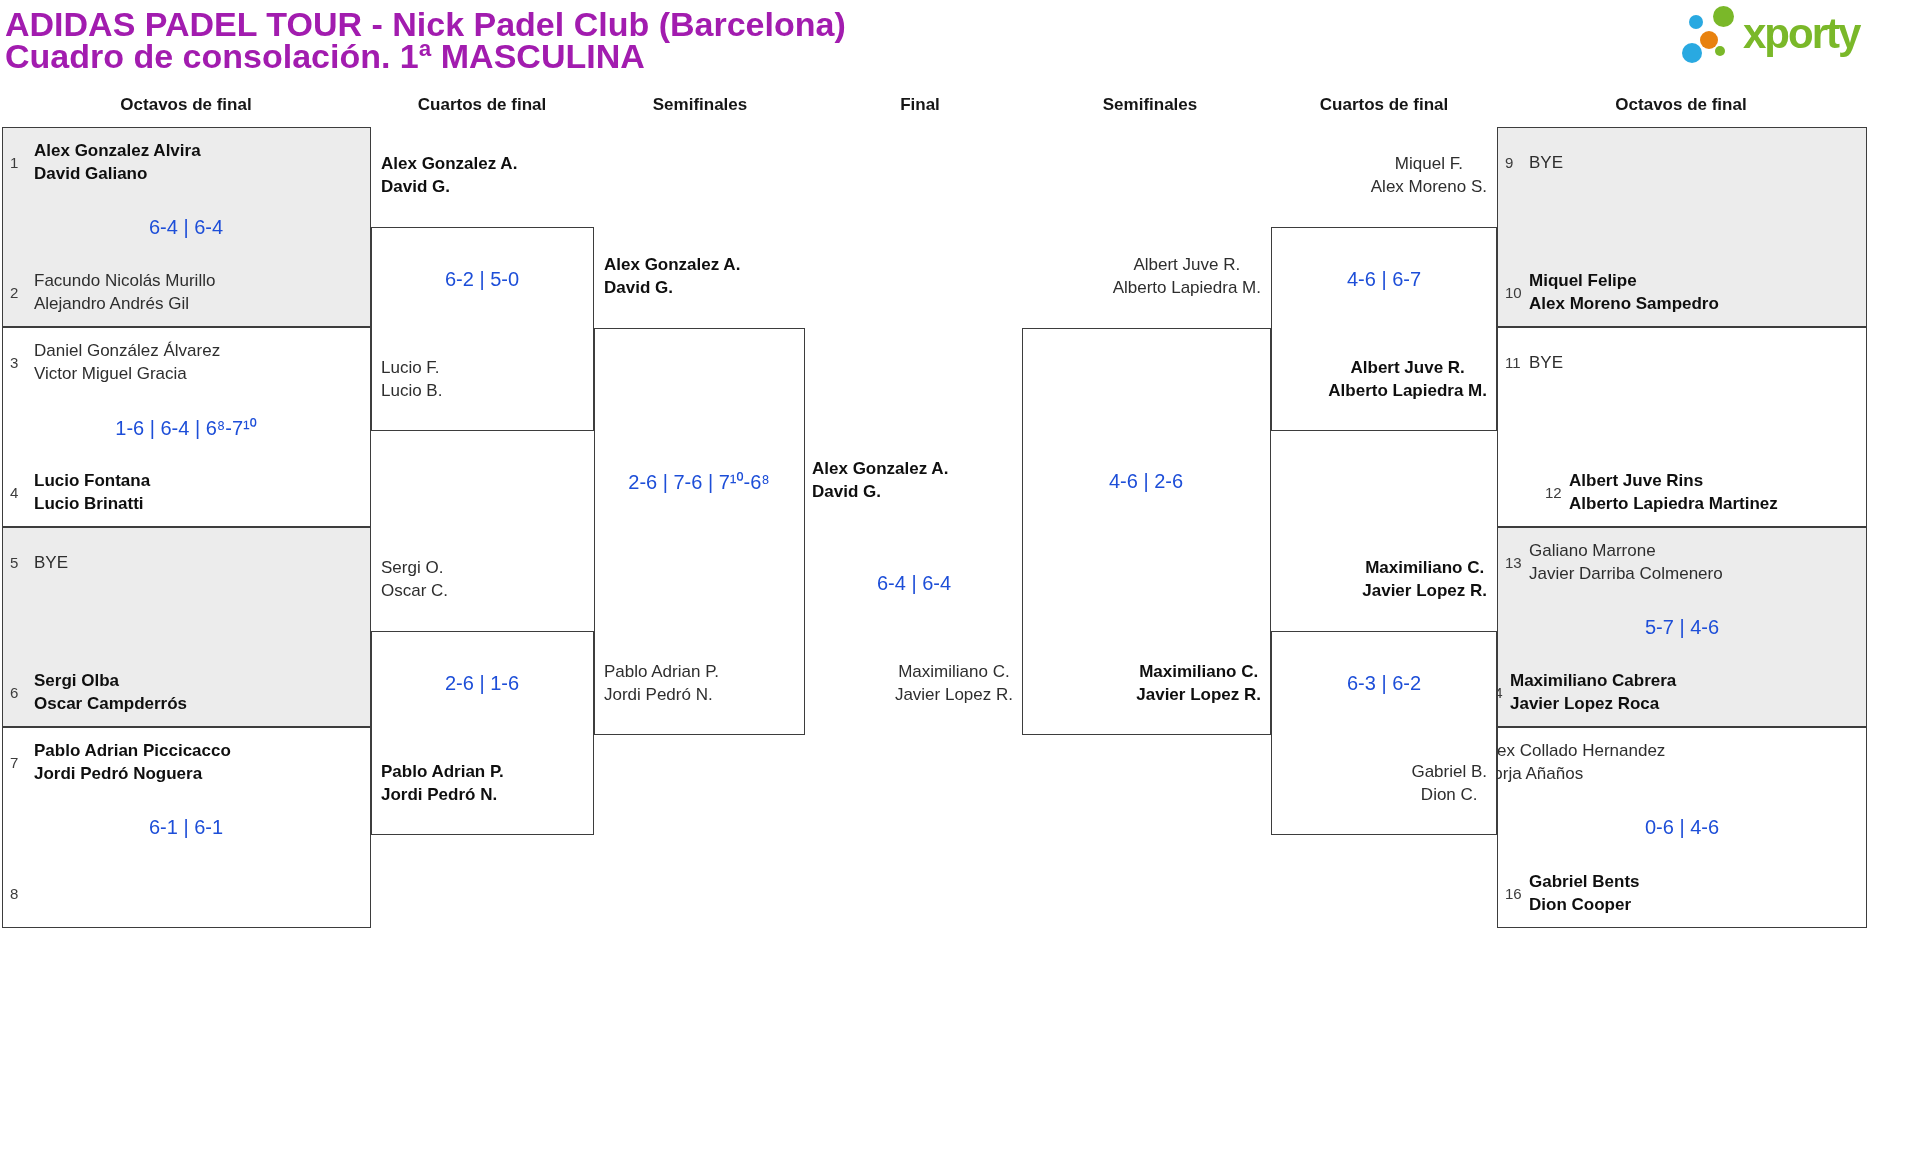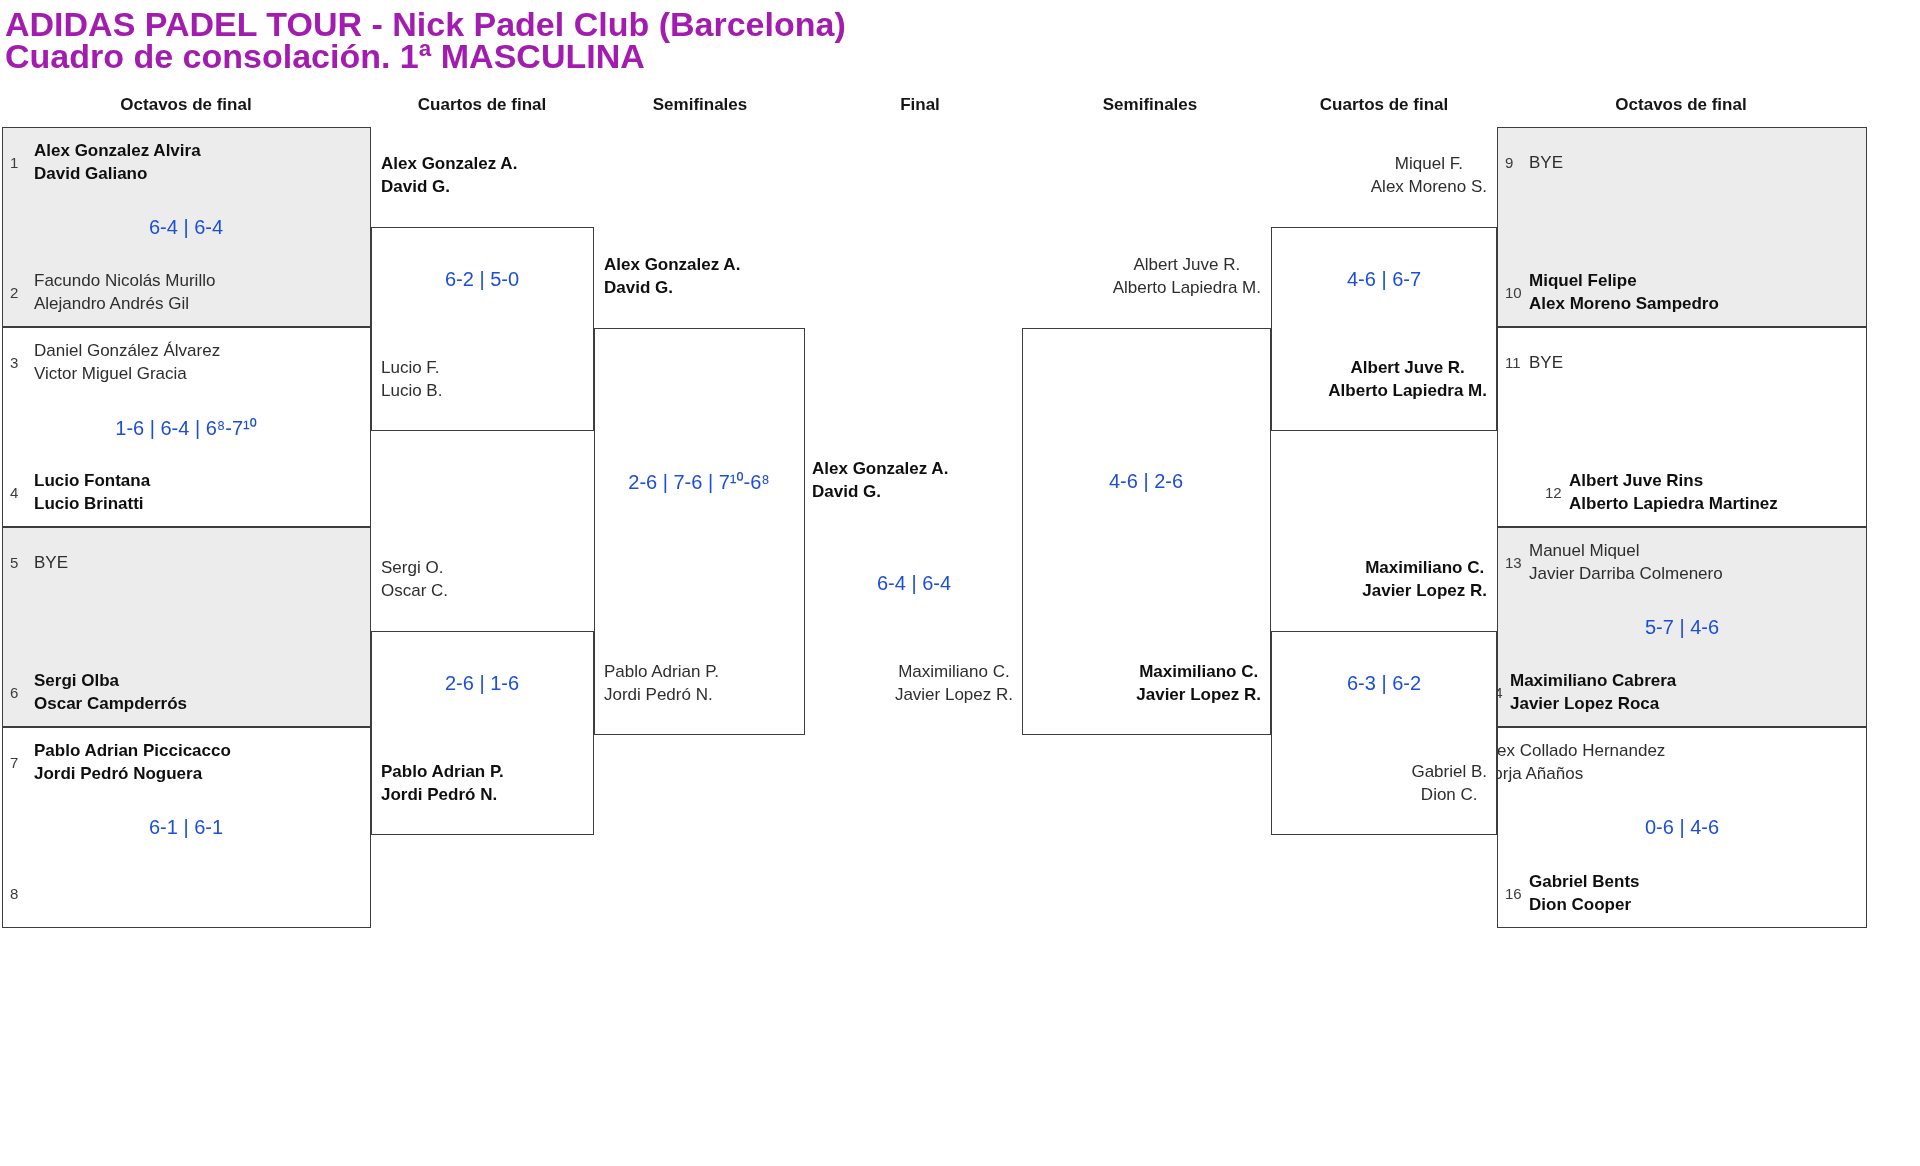--- a/index.html
+++ b/index.html
@@ -69,20 +69,28 @@
   }
 </style>
 </head>
 <body>
 
 <div class="canvas">
 
   <div class="title-line l1">ADIDAS PADEL TOUR - Nick Padel Club (Barcelona)</div>
   <div class="title-line l2">Cuadro de consolación. 1ª MASCULINA</div>
 
+  <div class="logo">
+    <span class="dot d-blue-small" style="background: rgb(41, 169, 225);"></span>
+    <span class="dot d-green-big" style="background: rgb(122, 184, 41);"></span>
+    <span class="dot d-orange" style="background: rgb(232, 130, 15);"></span>
+    <span class="dot d-blue-big" style="background: rgb(41, 169, 225);"></span>
+    <span class="dot d-green-small" style="background: rgb(122, 184, 41);"></span>
+    <span class="wordmark" style="color: rgb(122, 184, 41);">xporty</span>
+  </div>
 
   <div id="bracket">
       <div class="round-header" style="left: 186px;">Octavos de final</div>
       <div class="round-header" style="left: 482px;">Cuartos de final</div>
       <div class="round-header" style="left: 700px;">Semifinales</div>
       <div class="round-header" style="left: 920px;">Final</div>
       <div class="round-header" style="left: 1150px;">Semifinales</div>
       <div class="round-header" style="left: 1384px;">Cuartos de final</div>
       <div class="round-header" style="left: 1681px;">Octavos de final</div>
       <div class="match-box shaded" style="left: 2px; top: 127px; width: 369px; height: 200px;"></div>
@@ -169,21 +177,21 @@
         <div class="names">
           <div>Albert Juve Rins</div>
           <div>Alberto Lapiedra Martinez</div>
         </div>
       </div>
       <div class="match-box shaded" style="left: 1497px; top: 527px; width: 370px; height: 200px;"></div>
       <div class="score" style="left: 1682px; top: 627px;">5-7 | 4-6</div>
       <div class="team" style="left: 1505px; top: 539px;">
         <span class="seed">13</span>
         <div class="names">
-          <div>Manuel Miquel</div>
+          <div>Galiano Marrone</div>
           <div>Javier Darriba Colmenero</div>
         </div>
       </div>
       <div class="team winner" style="left: 1486px; top: 669px;">
         <span class="seed">14</span>
         <div class="names">
           <div>Maximiliano Cabrera</div>
           <div>Javier Lopez Roca</div>
         </div>
       </div>

